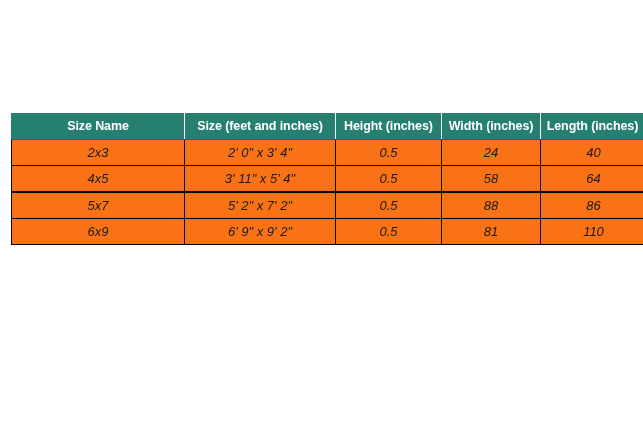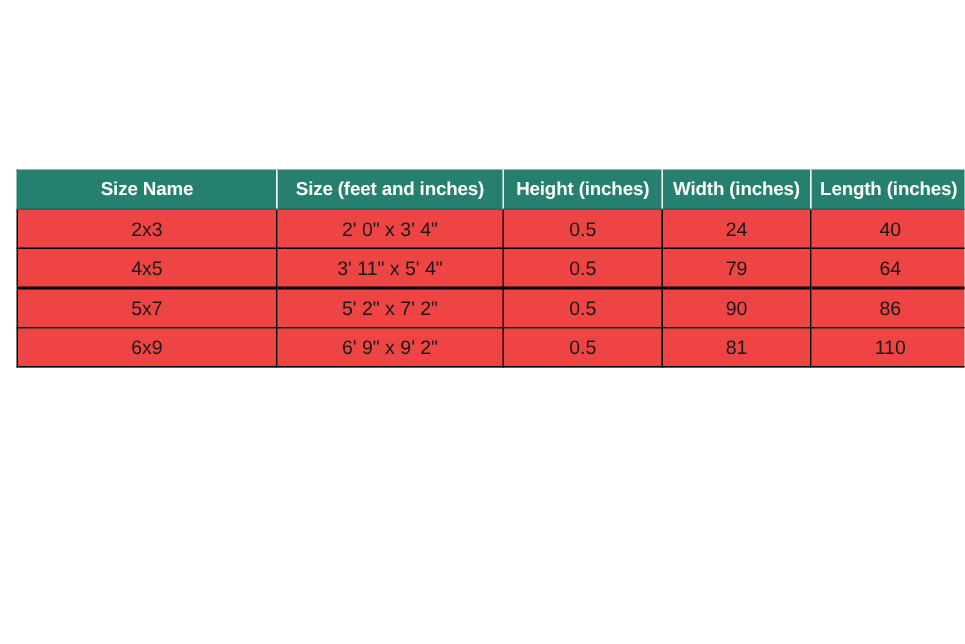--- a/index.html
+++ b/index.html
@@ -59,21 +59,22 @@
 
   table.size-table tbody td {
     height: 25px;
     padding: 0 4px;
     text-align: center;
     vertical-align: middle;
     font-size: 13px;
     color: #1a1a1a;
     border: 1px solid #000000;
     white-space: nowrap;
-    background: #ef4444;
+    background: #f97316;
+    font-style: italic;
   }
 
   
   table.size-table tbody tr.thick-below td {
     border-bottom-width: 2px;
   }
 
   table.size-table tbody tr:first-child td {
     border-top: none;
   }
@@ -104,28 +105,28 @@
         <td>2x3</td>
         <td>2' 0" x 3' 4"</td>
         <td>0.5</td>
         <td>24</td>
         <td>40</td>
       </tr>
       <tr class="thick-below">
         <td>4x5</td>
         <td>3' 11" x 5' 4"</td>
         <td>0.5</td>
-        <td>79</td>
+        <td>58</td>
         <td>64</td>
       </tr>
       <tr>
         <td>5x7</td>
         <td>5' 2" x 7' 2"</td>
         <td>0.5</td>
-        <td>90</td>
+        <td>88</td>
         <td>86</td>
       </tr>
       <tr>
         <td>6x9</td>
         <td>6' 9" x 9' 2"</td>
         <td>0.5</td>
         <td>81</td>
         <td>110</td>
       </tr>
     </tbody>

